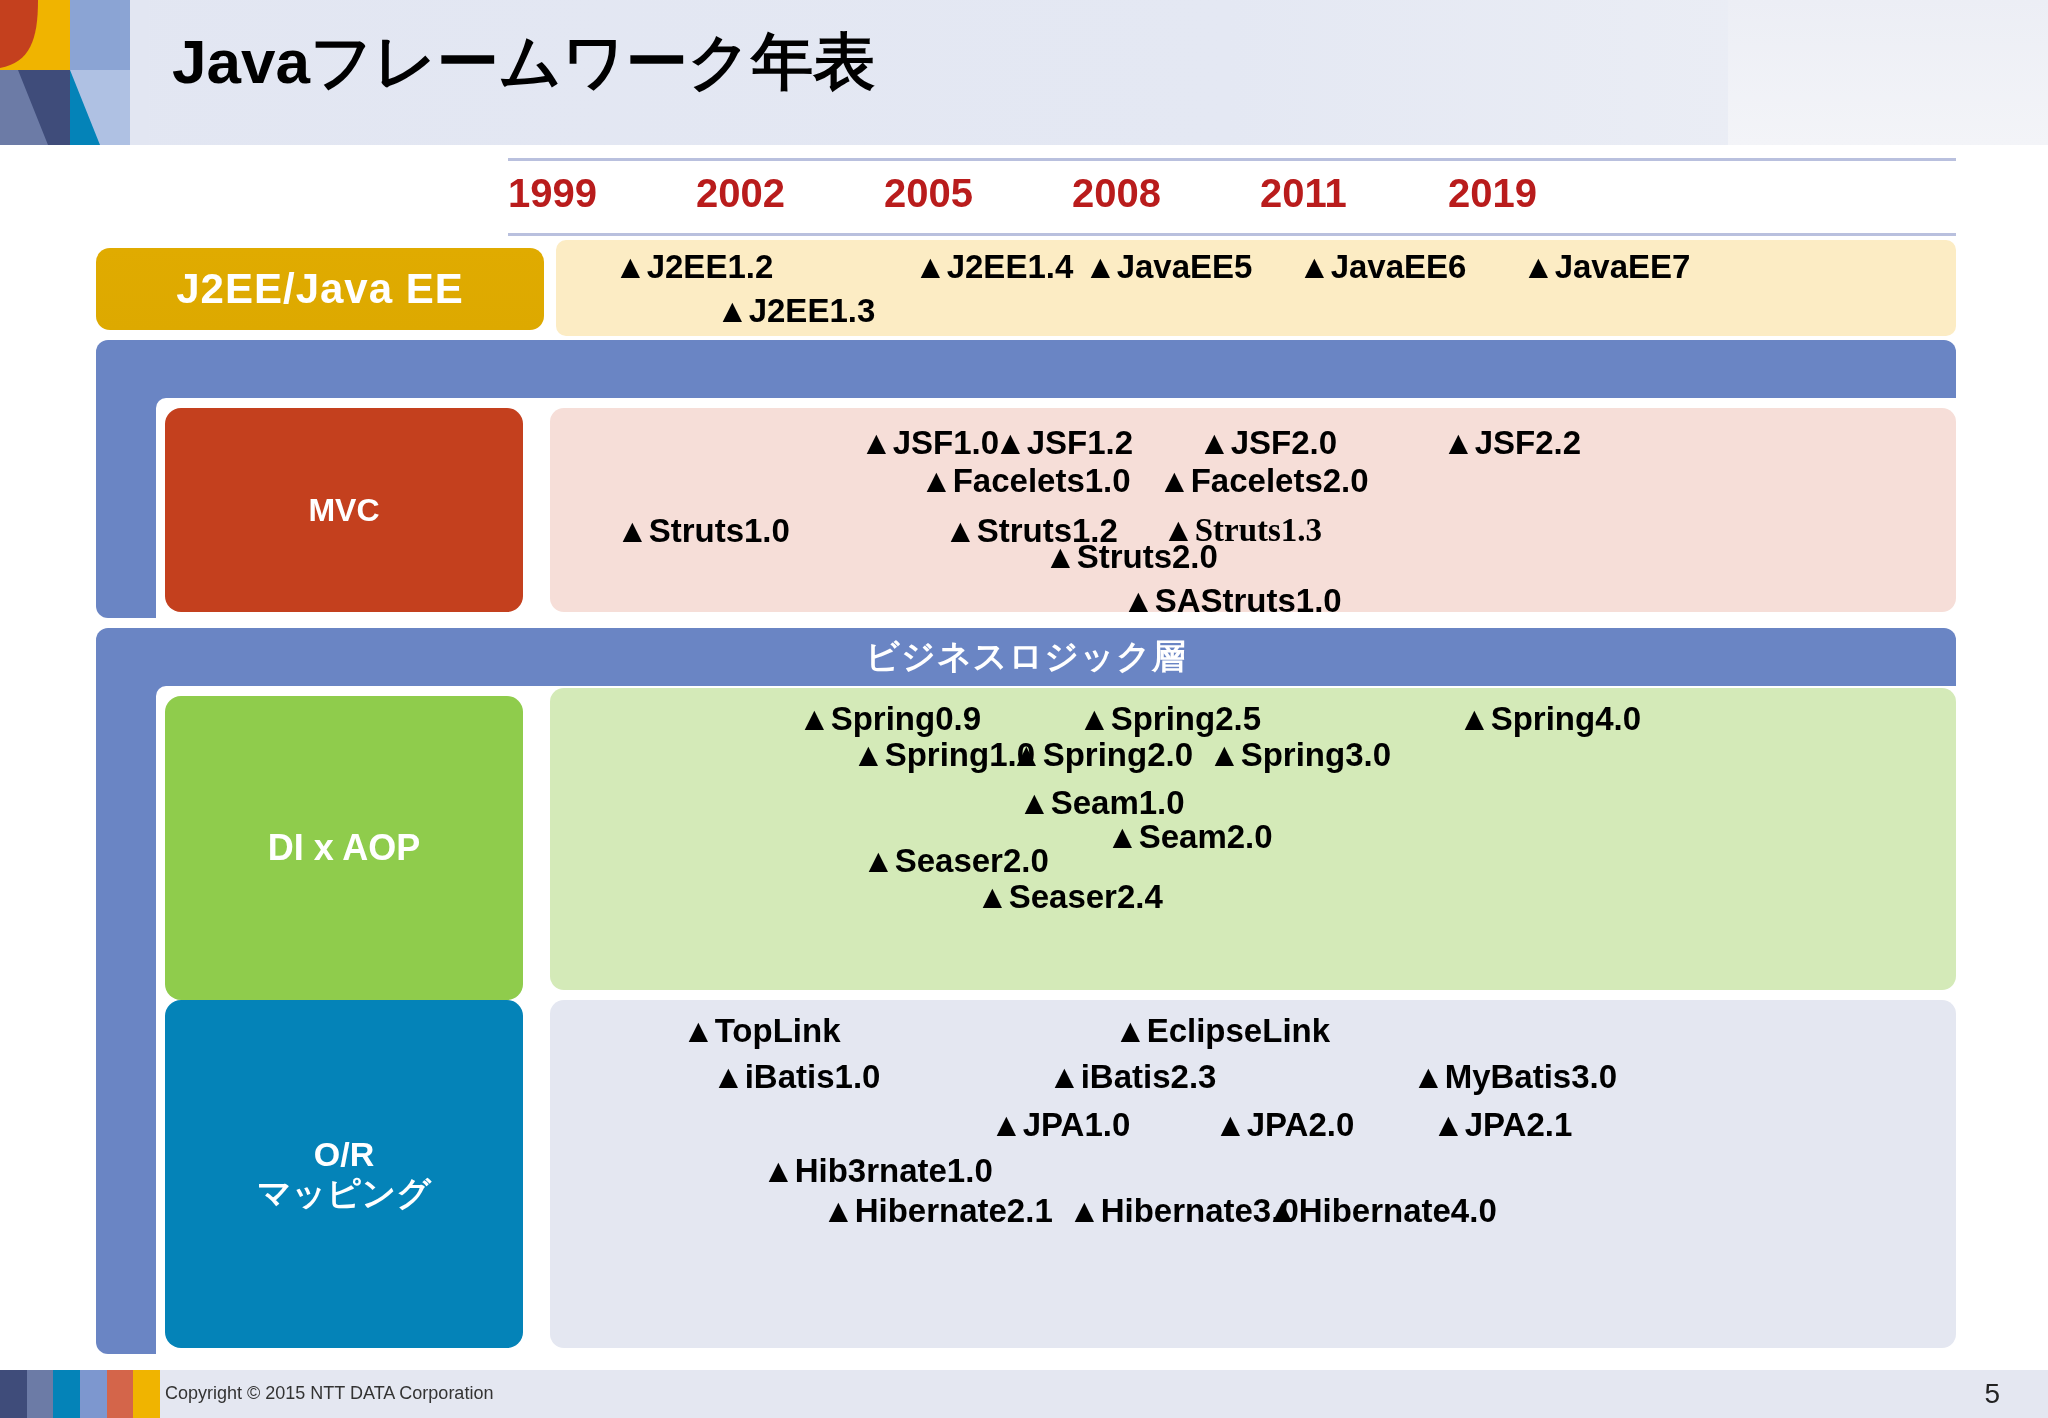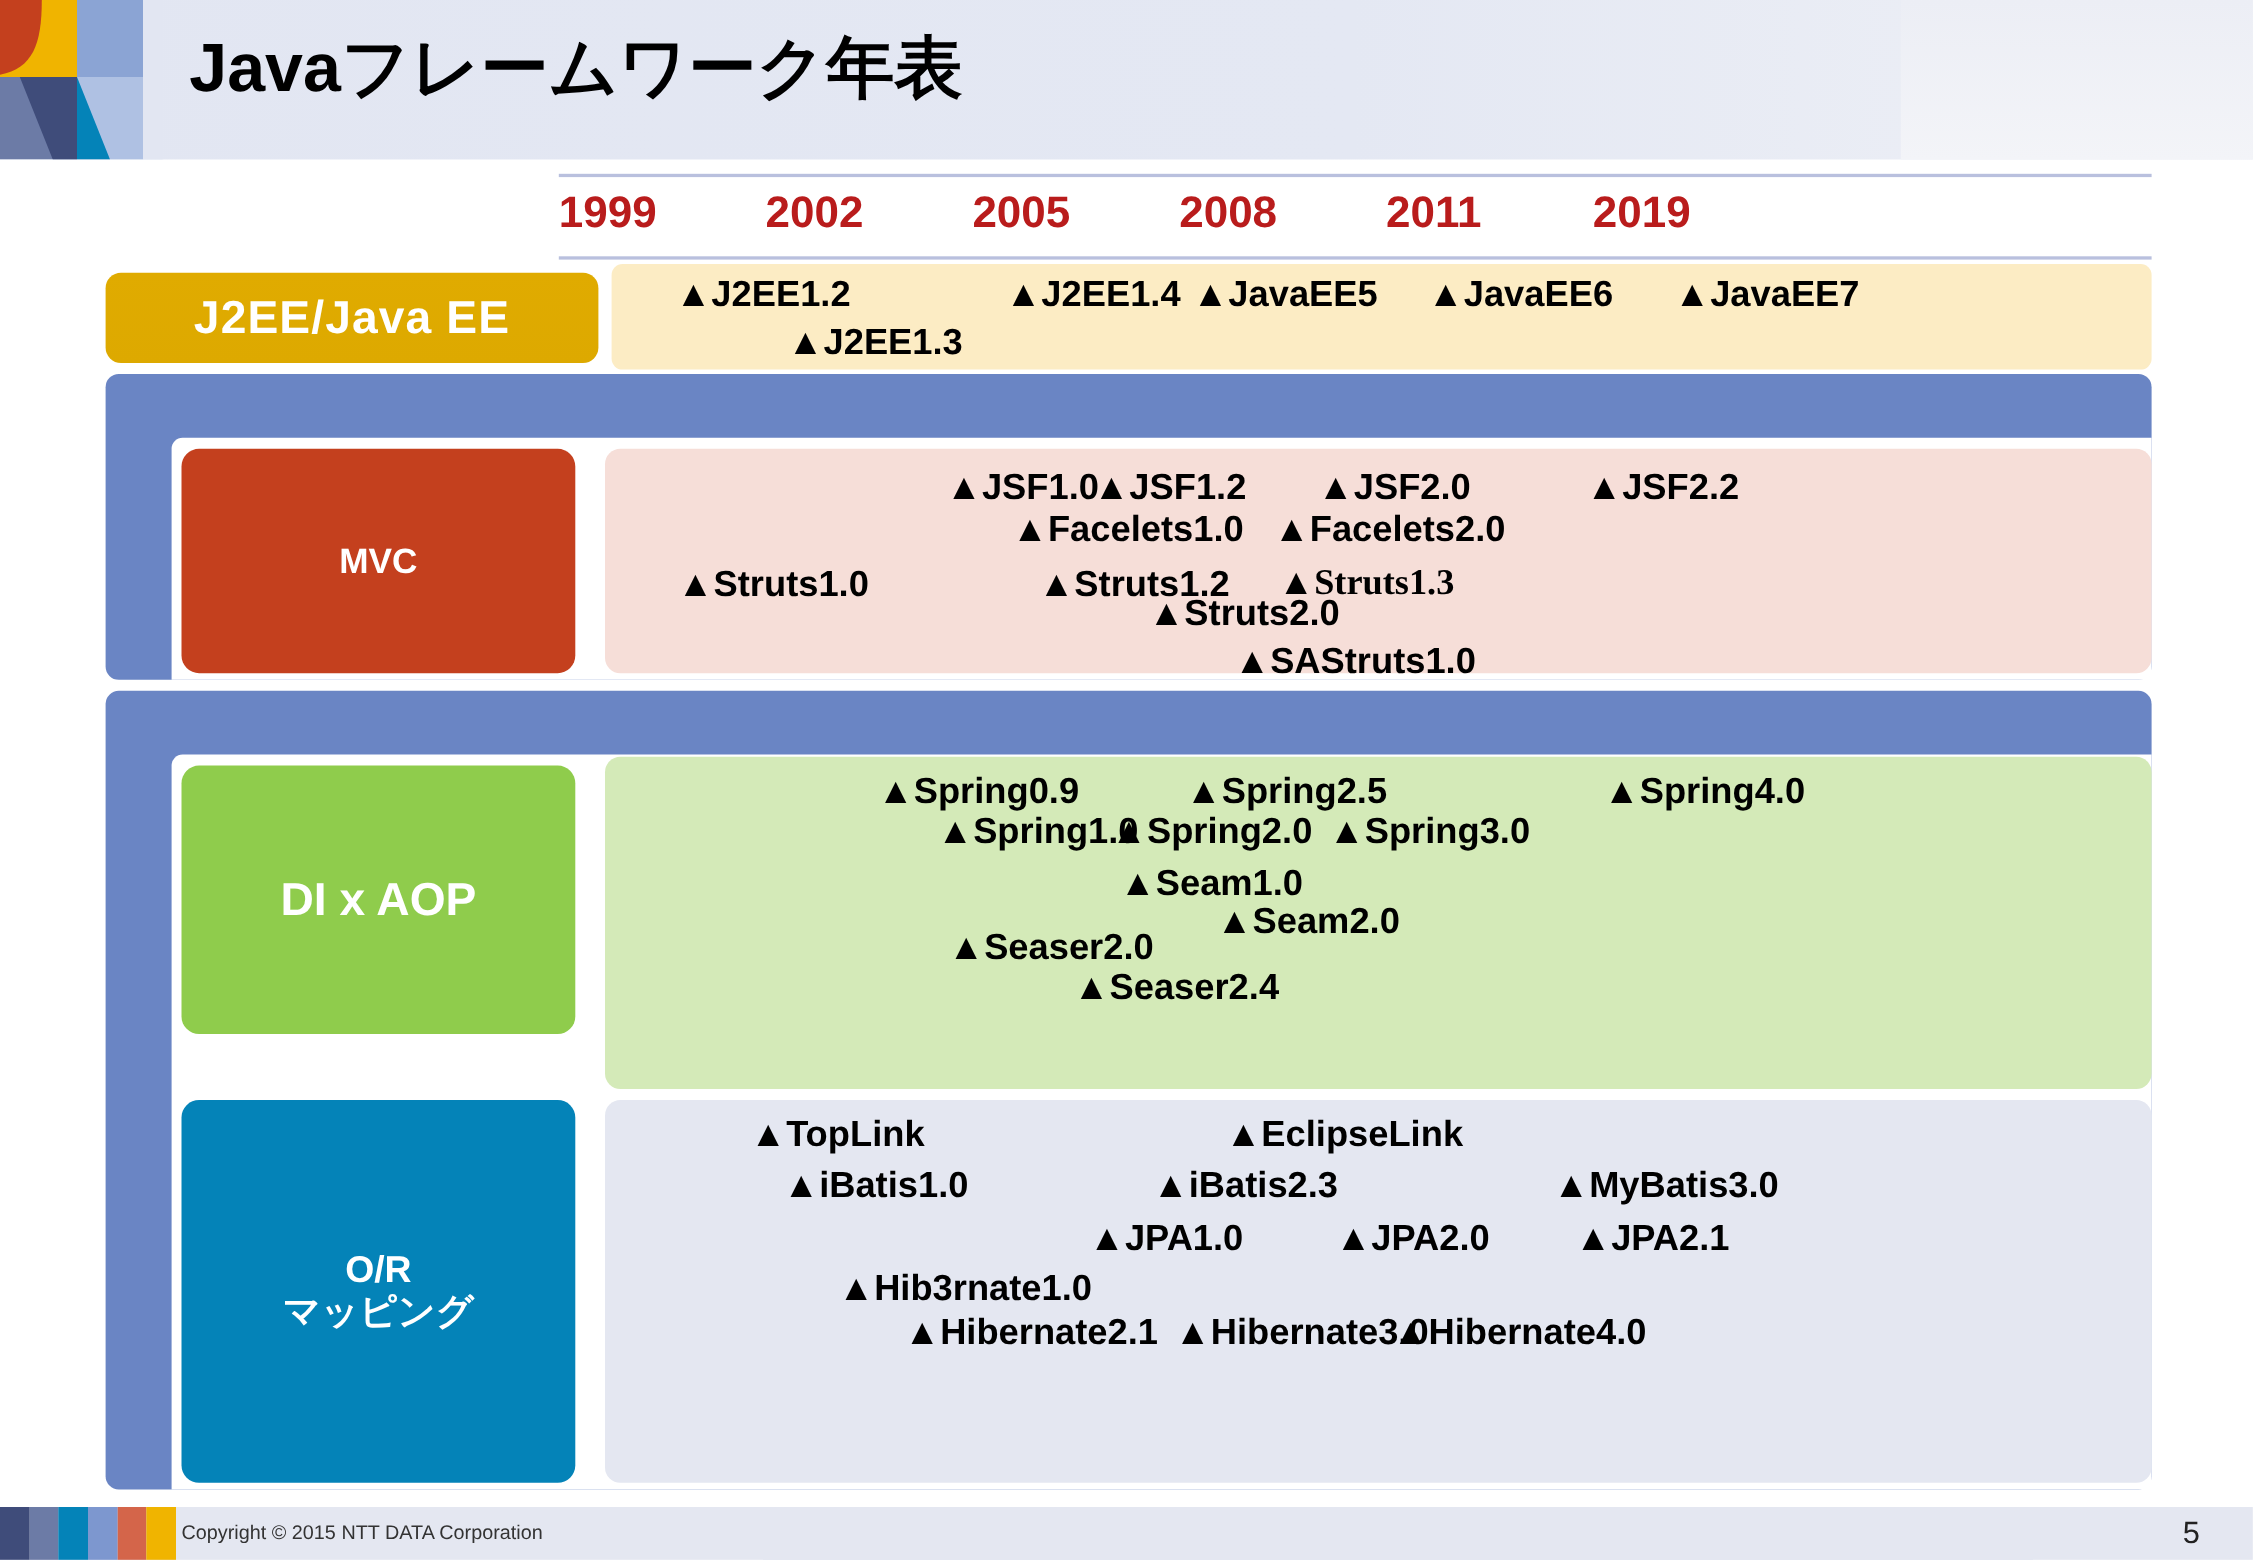--- a/index.html
+++ b/index.html
@@ -174,24 +174,25 @@
       <div class="item" style="left: 608px; top: 56px;">▲Facelets2.0</div>
       <div class="item" style="left: 66px; top: 106px;">▲Struts1.0</div>
       <div class="item" style="left: 394px; top: 106px;">▲Struts1.2</div>
       <div class="item" style="left: 612px; top: 106px; font-family: Liberation Serif, serif;">▲Struts1.3</div>
       <div class="item" style="left: 494px; top: 132px;">▲Struts2.0</div>
       <div class="item" style="left: 572px; top: 176px;">▲SAStruts1.0</div>
     </div>
 </div>
 
 <div class="layer" style="left:96px;top:628px;width:1860px;height:726px;">
+  <div class="layer-title">ビジネスロジック層</div>
   <div class="layer-inner"></div>
 </div>
 
-<div class="cat-box cat-di" style="left:165px;top:696px;width:358px;height:244px;font-size:42px;">
+<div class="cat-box cat-di" style="left:165px;top:696px;width:358px;height:304px;font-size:36px;">
   <span>DI x AOP</span>
 </div>
 
 <div class="panel panel-di" style="left:550px;top:688px;width:1406px;height:302px;">
   <div id="di-items-host" style="position:absolute;left:0;top:0;right:0;bottom:0;">
       <div class="item" style="left: 248px; top: 14px;">▲Spring0.9</div>
       <div class="item" style="left: 528px; top: 14px;">▲Spring2.5</div>
       <div class="item" style="left: 908px; top: 14px;">▲Spring4.0</div>
       <div class="item" style="left: 302px; top: 50px;">▲Spring1.0</div>
       <div class="item" style="left: 460px; top: 50px;">▲Spring2.0</div>

